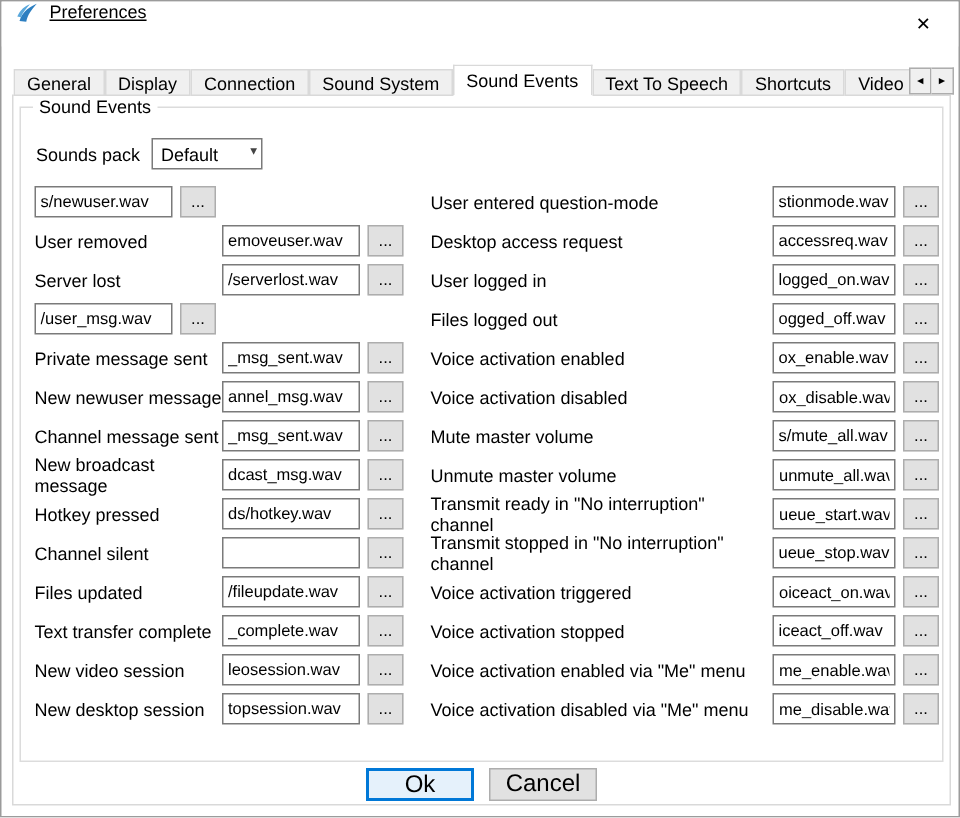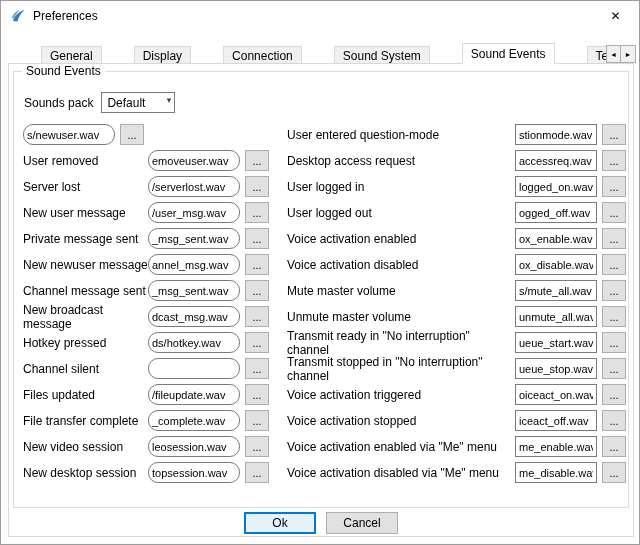--- a/index.html
+++ b/index.html
@@ -11,37 +11,37 @@
     background:#e8e8e8;
   }
   .window {
     width:640px; height:545px;
     background:#ffffff;
     border:1px solid #9b9b9b;
     position:relative;
     overflow:hidden;
   }
   
-  .titlebar { height:30px; display:flex; align-items:center; padding-left:9px; background:#fff; }
+  .titlebar { height:30px; display:flex; padding-left:9px; background:#fff;text-decoration:underline; }
   .app-icon { width:16px; height:16px; flex:none; }
   .title-text { margin-left:7px; }
   .close-btn {
     position:absolute; top:1px; right:1px; width:45px; height:28px;
     display:flex; align-items:center; justify-content:center;
     font-size:12px; cursor:default; background:transparent;
   }
   
   .tabs {
     position:absolute; left:8px; top:42px; right:30px; height:21px;
     display:flex; align-items:flex-end; overflow:hidden; z-index:3;
   }
   .tab {
     height:18px; line-height:16px; padding:1px 8px 0 8px;
     background:#f0f0f0; border:1px solid #d9d9d9;
-    margin-right:0; white-space:nowrap; cursor:default;margin-left:32px;
+    margin-right:0; white-space:nowrap; cursor:default;
   }
   .tab.active {
     height:21px; line-height:19px;
     background:#fff; border-bottom:1px solid #fff;
     position:relative; z-index:4;
   }
   .tab-scroll { position:absolute; right:3px; top:44px; display:flex; z-index:5; }
   .tab-scroll .scr {
     width:15px; height:18px; background:#f0f0f0; border:1px solid #adadad;
     font-size:7px; display:flex; align-items:center; justify-content:center; cursor:default;
@@ -73,36 +73,36 @@
   .col-right { position:absolute; left:273px; top:52px; width:352px; }
   .event-row { display:flex; align-items:center; height:21px; margin-bottom:5px; }
   .event-label { flex:none; }
   .col-left  .event-label { width:125px; }
   .col-right .event-label { width:228px; }
   .evt-input {
     height:21px; border:1px solid #7a7a7a; background:#fff;
     font-family:"Liberation Sans", sans-serif; font-size:11px;
     padding:1px 3px; flex:none;
   }
-  .col-left  .evt-input { width:92px;border-radius:10px; }
+  .col-left  .evt-input { width:92px; }
   .col-right .evt-input { width:82px; }
   .browse-btn {
     width:24px; height:21px; margin-left:5px; flex:none;
     background:#e1e1e1; border:1px solid #adadad;
     font-family:"Liberation Sans", sans-serif; font-size:11px;
     line-height:10px; padding:0; cursor:default;
   }
   
   .btn-row {
     position:absolute; left:0; right:0; top:448px;
     display:flex; justify-content:center; gap:10px;
   }
   .dlg-btn {
     width:72px; height:22px; background:#e1e1e1; border:1px solid #adadad;
-    font-family:"Liberation Sans", sans-serif; font-size:12px; cursor:default;
+    font-family:"Liberation Sans", sans-serif; font-size:16px; cursor:default;
   }
   .dlg-btn.default {
     border:2px solid #0078d7; background:#e5f1fb;
   }
 </style>
 </head>
 <body>
 
 <div class="window">
 
@@ -162,21 +162,20 @@
             <button class="browse-btn">...</button>
           </div>
 
           <div class="event-row">
             <span class="event-label">Server lost</span>
             <input class="evt-input" type="text" value="/serverlost.wav" style="">
             <button class="browse-btn">...</button>
           </div>
 
           <div class="event-row">
-            <span class="event-label">New user message</span>
             <input class="evt-input" type="text" value="/user_msg.wav" style="">
             <button class="browse-btn">...</button>
           </div>
 
           <div class="event-row">
             <span class="event-label">Private message sent</span>
             <input class="evt-input" type="text" value="_msg_sent.wav" style="">
             <button class="browse-btn">...</button>
           </div>
 
@@ -210,21 +209,21 @@
             <button class="browse-btn">...</button>
           </div>
 
           <div class="event-row">
             <span class="event-label">Files updated</span>
             <input class="evt-input" type="text" value="/fileupdate.wav" style="">
             <button class="browse-btn">...</button>
           </div>
 
           <div class="event-row">
-            <span class="event-label">File transfer complete</span>
+            <span class="event-label">Text transfer complete</span>
             <input class="evt-input" type="text" value="_complete.wav" style="">
             <button class="browse-btn">...</button>
           </div>
 
           <div class="event-row">
             <span class="event-label">New video session</span>
             <input class="evt-input" type="text" value="leosession.wav" style="">
             <button class="browse-btn">...</button>
           </div>
 
@@ -249,21 +248,21 @@
             <button class="browse-btn">...</button>
           </div>
 
           <div class="event-row">
             <span class="event-label">User logged in</span>
             <input class="evt-input" type="text" value="logged_on.wav" style="">
             <button class="browse-btn">...</button>
           </div>
 
           <div class="event-row">
-            <span class="event-label">User logged out</span>
+            <span class="event-label">Files logged out</span>
             <input class="evt-input" type="text" value="ogged_off.wav" style="">
             <button class="browse-btn">...</button>
           </div>
 
           <div class="event-row">
             <span class="event-label">Voice activation enabled</span>
             <input class="evt-input" type="text" value="ox_enable.wav" style="">
             <button class="browse-btn">...</button>
           </div>
 

